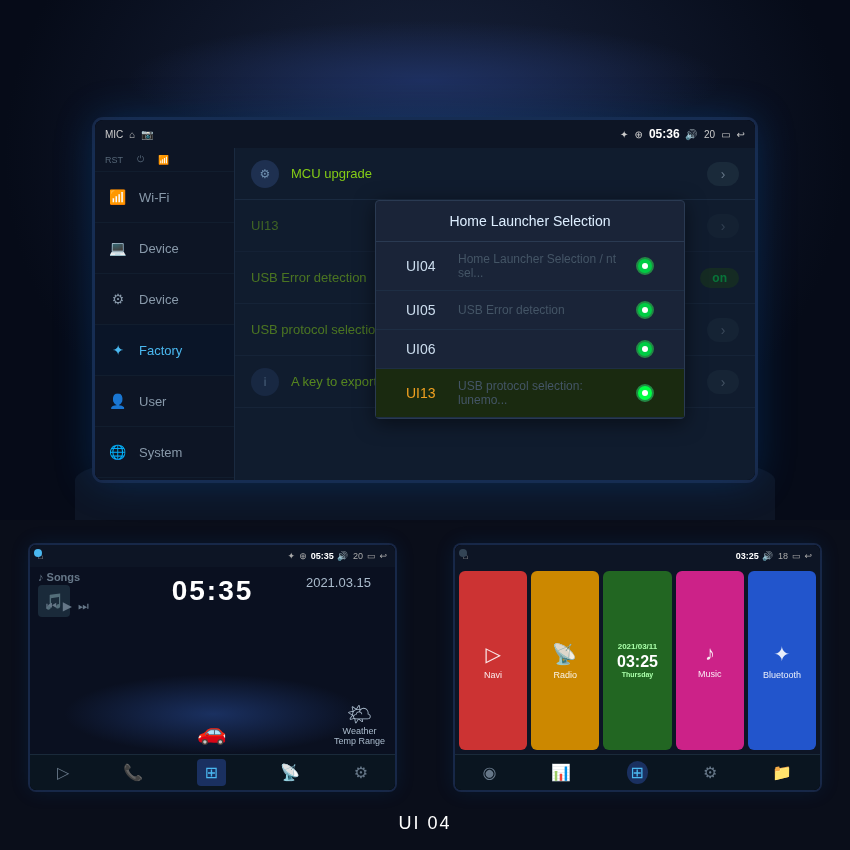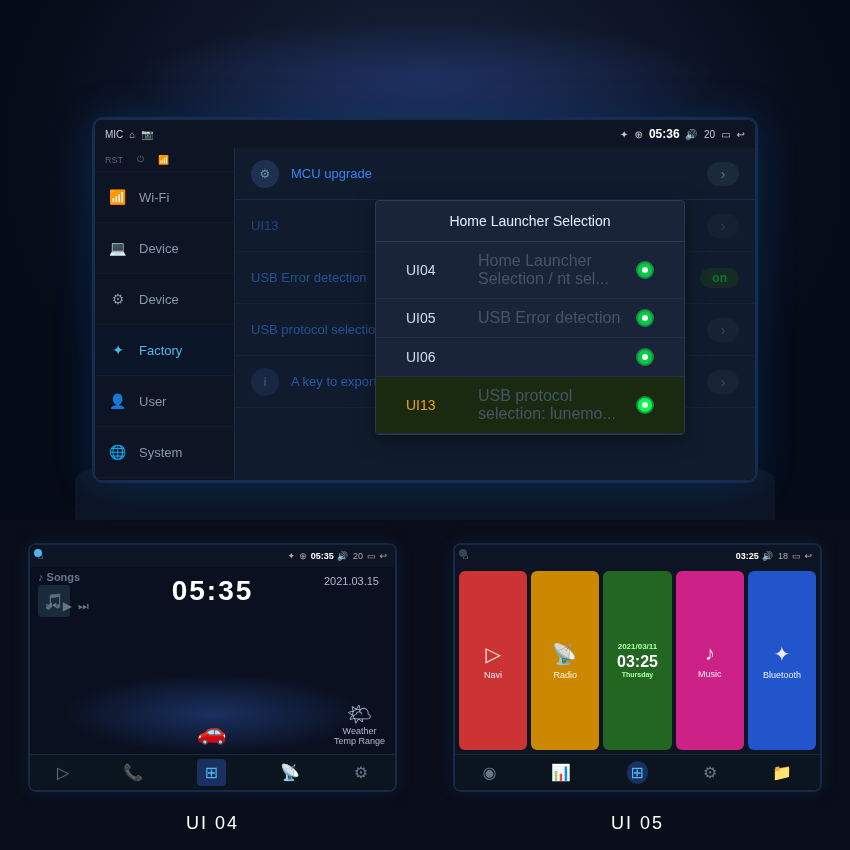--- a/index.html
+++ b/index.html
@@ -141,21 +141,21 @@
       background: #1e3050;
       border-radius: 50%;
       display: flex; align-items: center; justify-content: center;
       font-size: 12px;
       color: #7090b0;
       flex-shrink: 0;
     }
     .settings-row-label {
       flex: 1;
       font-size: 13px;
-      color: #3b82f6;
+      color: #84cc16;
     }
     .settings-arrow {
       width: 32px; height: 24px;
       background: #1a2a3a;
       border-radius: 12px;
       display: flex; align-items: center; justify-content: center;
       color: #667788;
       font-size: 14px;
     }
     .settings-on-btn {
@@ -195,23 +195,22 @@
     }
     .dropdown-item-label {
       font-size: 14px;
       color: #ccddee;
       width: 40px;
       flex-shrink: 0;
     }
     .dropdown-item-label.orange { color: #f0a020; }
     .dropdown-item-desc {
       flex: 1;
-      font-size: 16px;
+      font-size: 12px;
       color: #445566;
-      margin-left: 20px;
     }
     .radio-indicator {
       width: 18px; height: 18px;
       border-radius: 50%;
       border: 2px solid #228844;
       background: #00cc44;
       display: flex; align-items: center; justify-content: center;
       flex-shrink: 0;
     }
     .radio-indicator::after {
@@ -291,22 +290,22 @@
       left: 50%;
       transform: translateX(-50%);
       font-size: 28px;
       font-weight: bold;
       color: #fff;
       letter-spacing: 2px;
     }
     .ui04-date {
       position: absolute;
       top: 8px;
-      right: 16px;
-      font-size: 11px;
+      right: 24px;
+      font-size: 13px;
       color: #aabbcc;
       text-align: right;
     }
     .ui04-weather {
       position: absolute;
       bottom: 8px;
       right: 10px;
       text-align: center;
       font-size: 9px;
       color: #aabbcc;
@@ -631,14 +630,13 @@
       <span class="taskbar-icon">📊</span>
       <span class="taskbar-icon" style="color:#4ab8f0;background:#1a3060;border-radius:50%;padding:2px 4px;">⊞</span>
       <span class="taskbar-icon">⚙</span>
       <span class="taskbar-icon">📁</span>
     </div>
   </div>
 </div>
 
 <div class="bottom-labels">
   <div class="bottom-label">UI 04</div>
-  <div class="bottom-label">UI 05</div>
 </div>
 
 </body></html>

